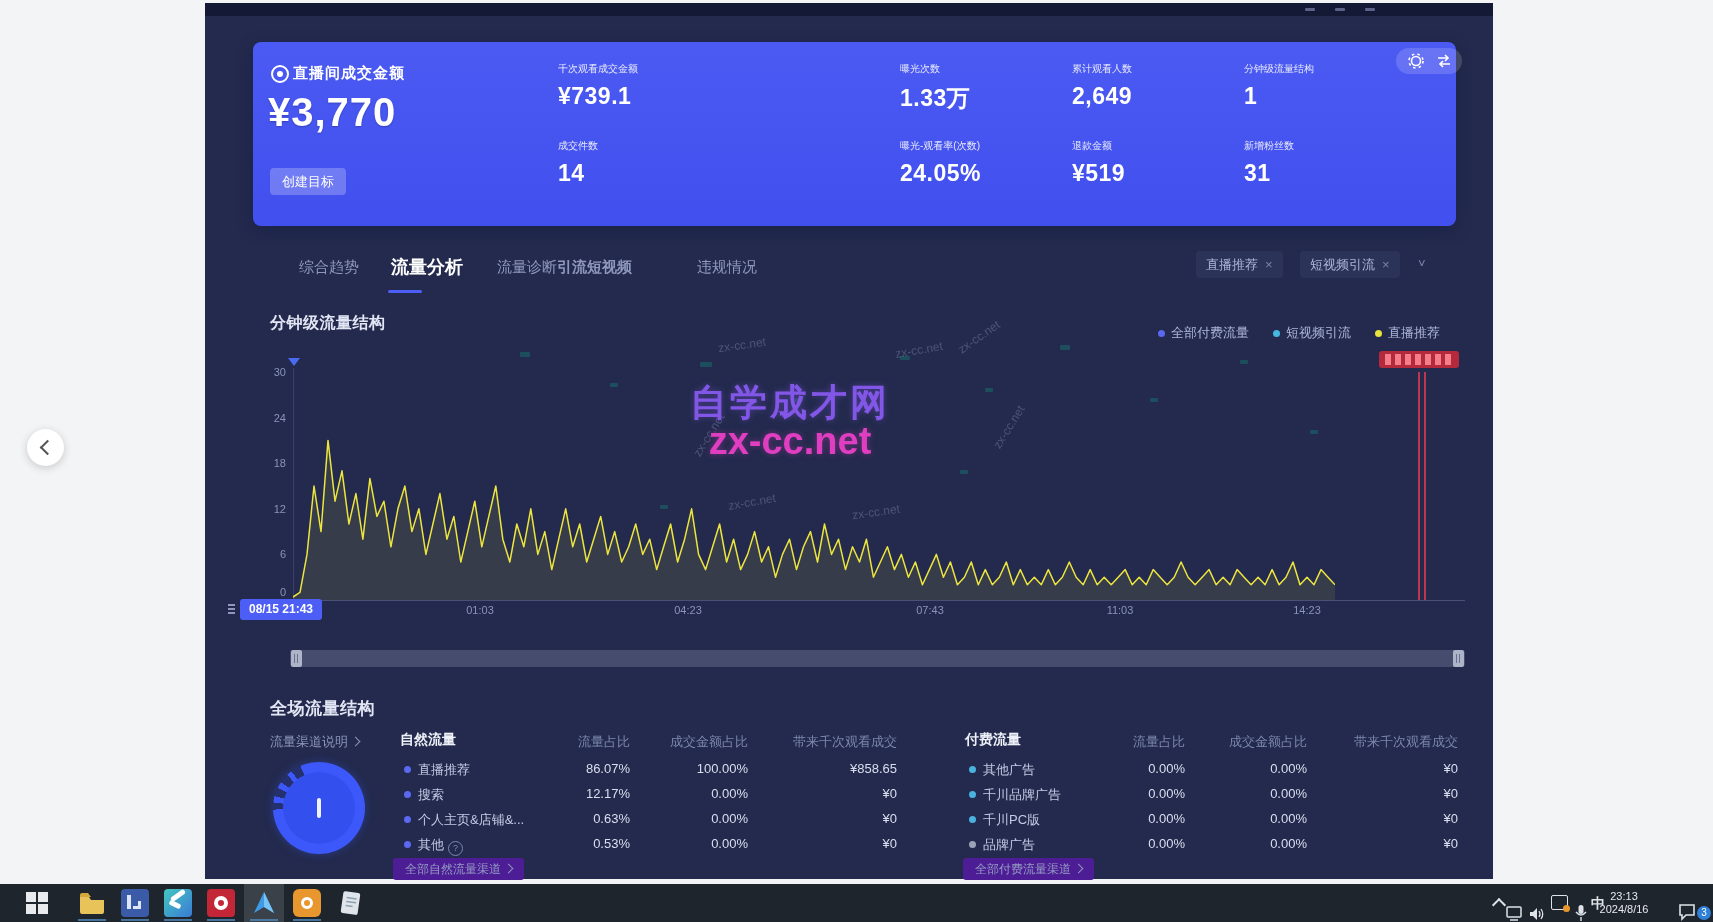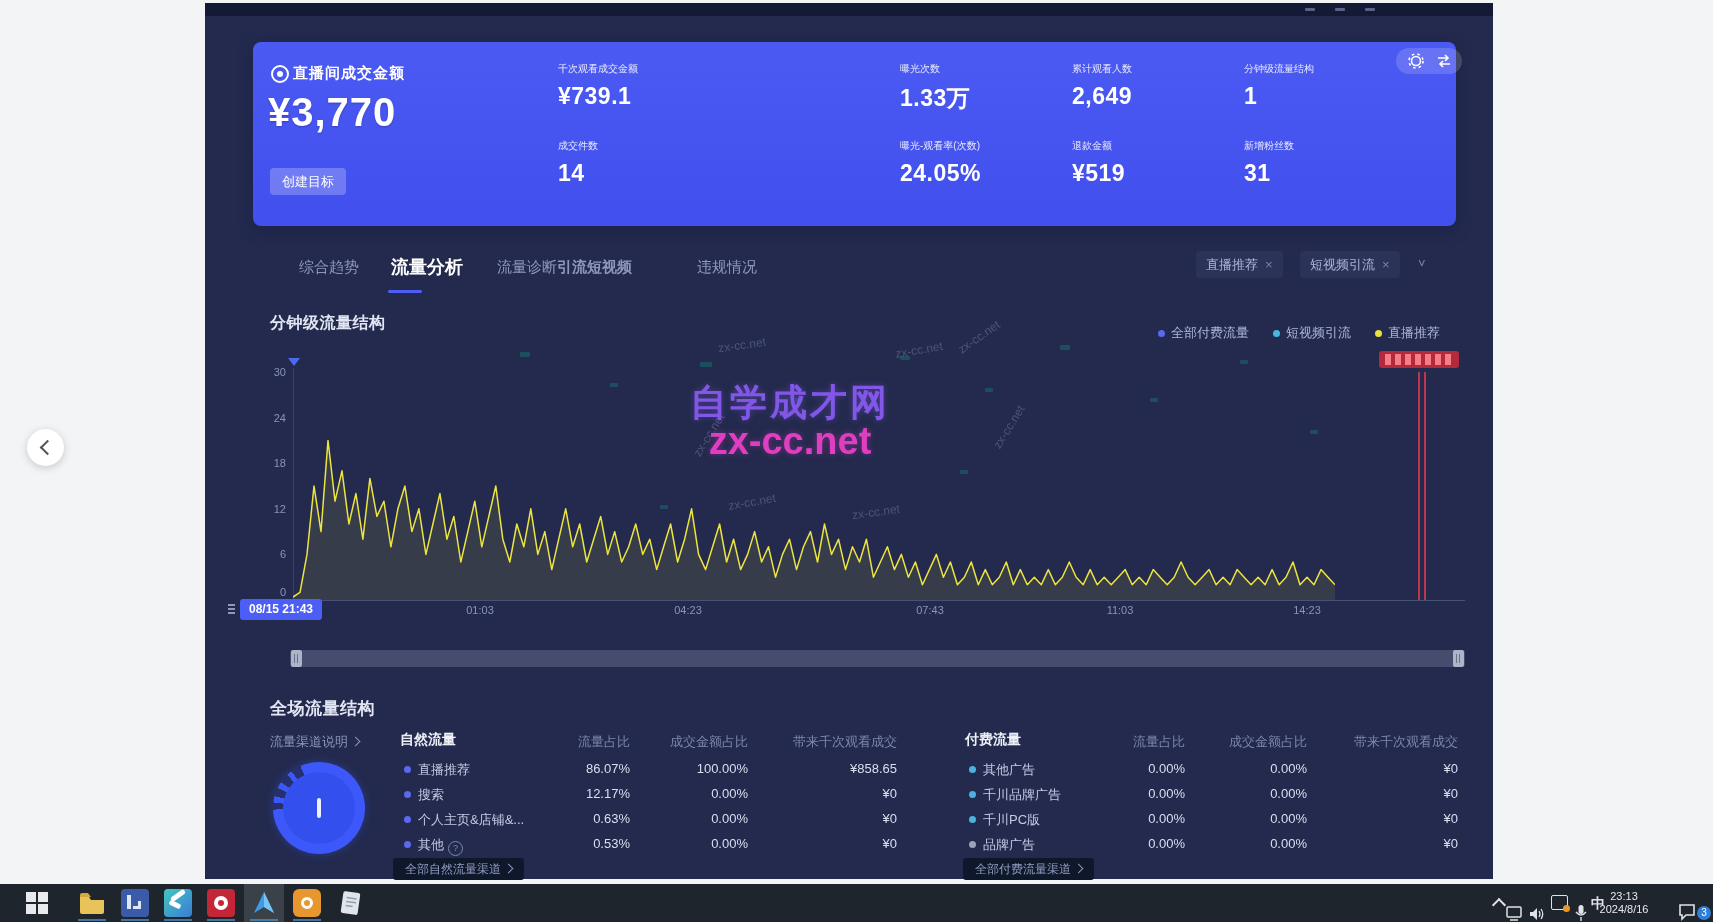--- a/index.html
+++ b/index.html
@@ -67,21 +67,21 @@
   .slider-handle::after{content:"";position:absolute;left:3px;top:4px;width:5px;height:9px;
     background:repeating-linear-gradient(90deg,#6a7190 0 1px,transparent 1px 3px);}
   
   .help-link{position:absolute;font-size:13px;color:#8d96ba;cursor:pointer;white-space:nowrap;}
   .chev{display:inline-block;width:6px;height:6px;border-right:1.5px solid #8d96ba;border-top:1.5px solid #8d96ba;transform:rotate(45deg);margin-left:4px;vertical-align:1px;}
   .tbl-head{position:absolute;font-size:14px;font-weight:bold;color:#eef1f8;white-space:nowrap;}
   .col-head{position:absolute;font-size:13px;color:#7d87ad;text-align:right;white-space:nowrap;}
   .row-name{position:absolute;font-size:13px;color:#c4cbe6;white-space:nowrap;}
   .row-dot{position:absolute;width:7px;height:7px;border-radius:50%;}
   .cell{position:absolute;font-size:13px;color:#dadff0;text-align:right;white-space:nowrap;}
-  .footer-pill{position:absolute;height:22px;border-radius:3px;background:#0f172a;color:#949ec2;font-size:12px;
+  .footer-pill{position:absolute;height:22px;border-radius:3px;background:#4c1d95;color:#949ec2;font-size:12px;
     text-align:center;line-height:22px;cursor:pointer;padding:0 12px;white-space:nowrap;}
   .qmark{display:inline-block;width:13px;height:13px;border:1px solid #7d87ad;border-radius:50%;color:#7d87ad;
     font-size:9px;line-height:13px;text-align:center;margin-left:4px;vertical-align:-2px;cursor:pointer;}
   
   .donut{position:absolute;left:273px;top:762px;width:92px;height:92px;border-radius:50%;
     background:conic-gradient(#3d58fa 0deg 268deg,#25316e 268deg 277deg,#3d58fa 277deg 285deg,#25316e 285deg 296deg,#3d58fa 296deg 304deg,#25316e 304deg 316deg,#3d58fa 316deg 323deg,#25316e 323deg 336deg,#3d58fa 336deg 360deg);
     box-shadow:0 0 10px rgba(61,88,250,.35);cursor:pointer;}
   .donut-inner{position:absolute;left:10px;top:10px;width:72px;height:72px;border-radius:50%;background:#3350ef;}
   .donut-txt{position:absolute;left:44px;top:36px;width:4px;height:20px;border-radius:2px;background:rgba(255,255,255,.92);}
   

